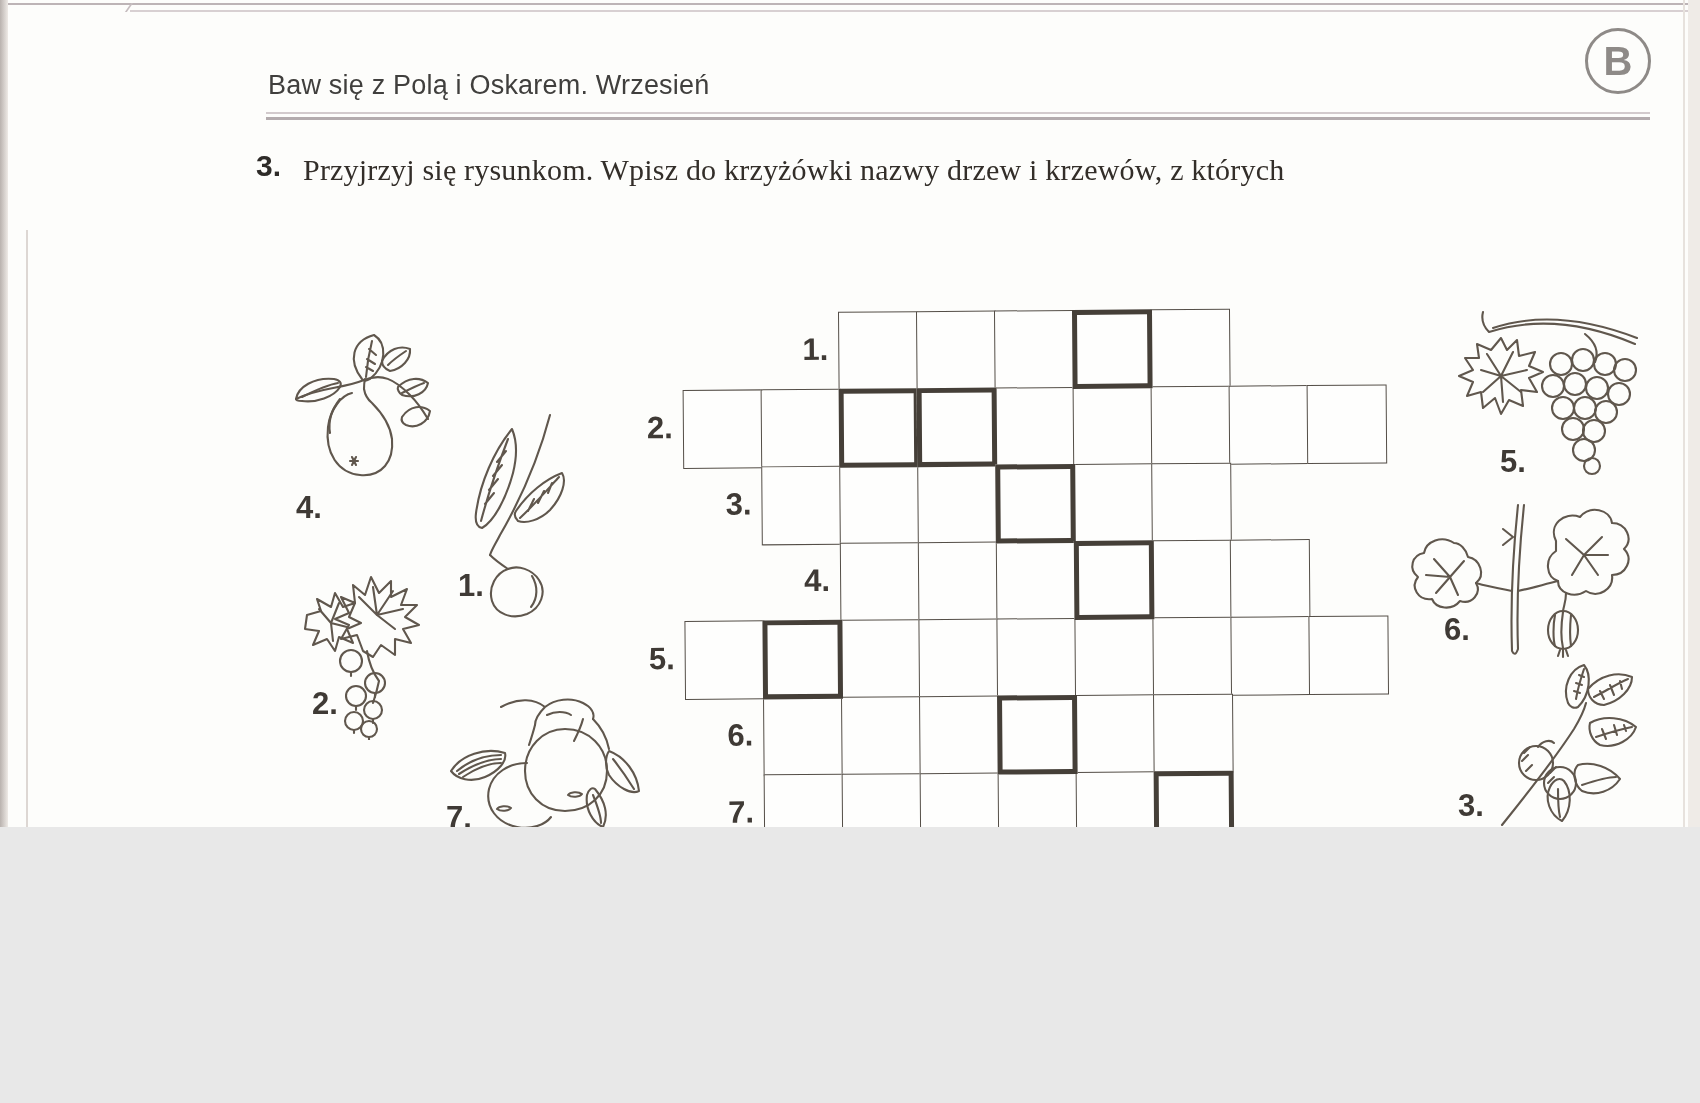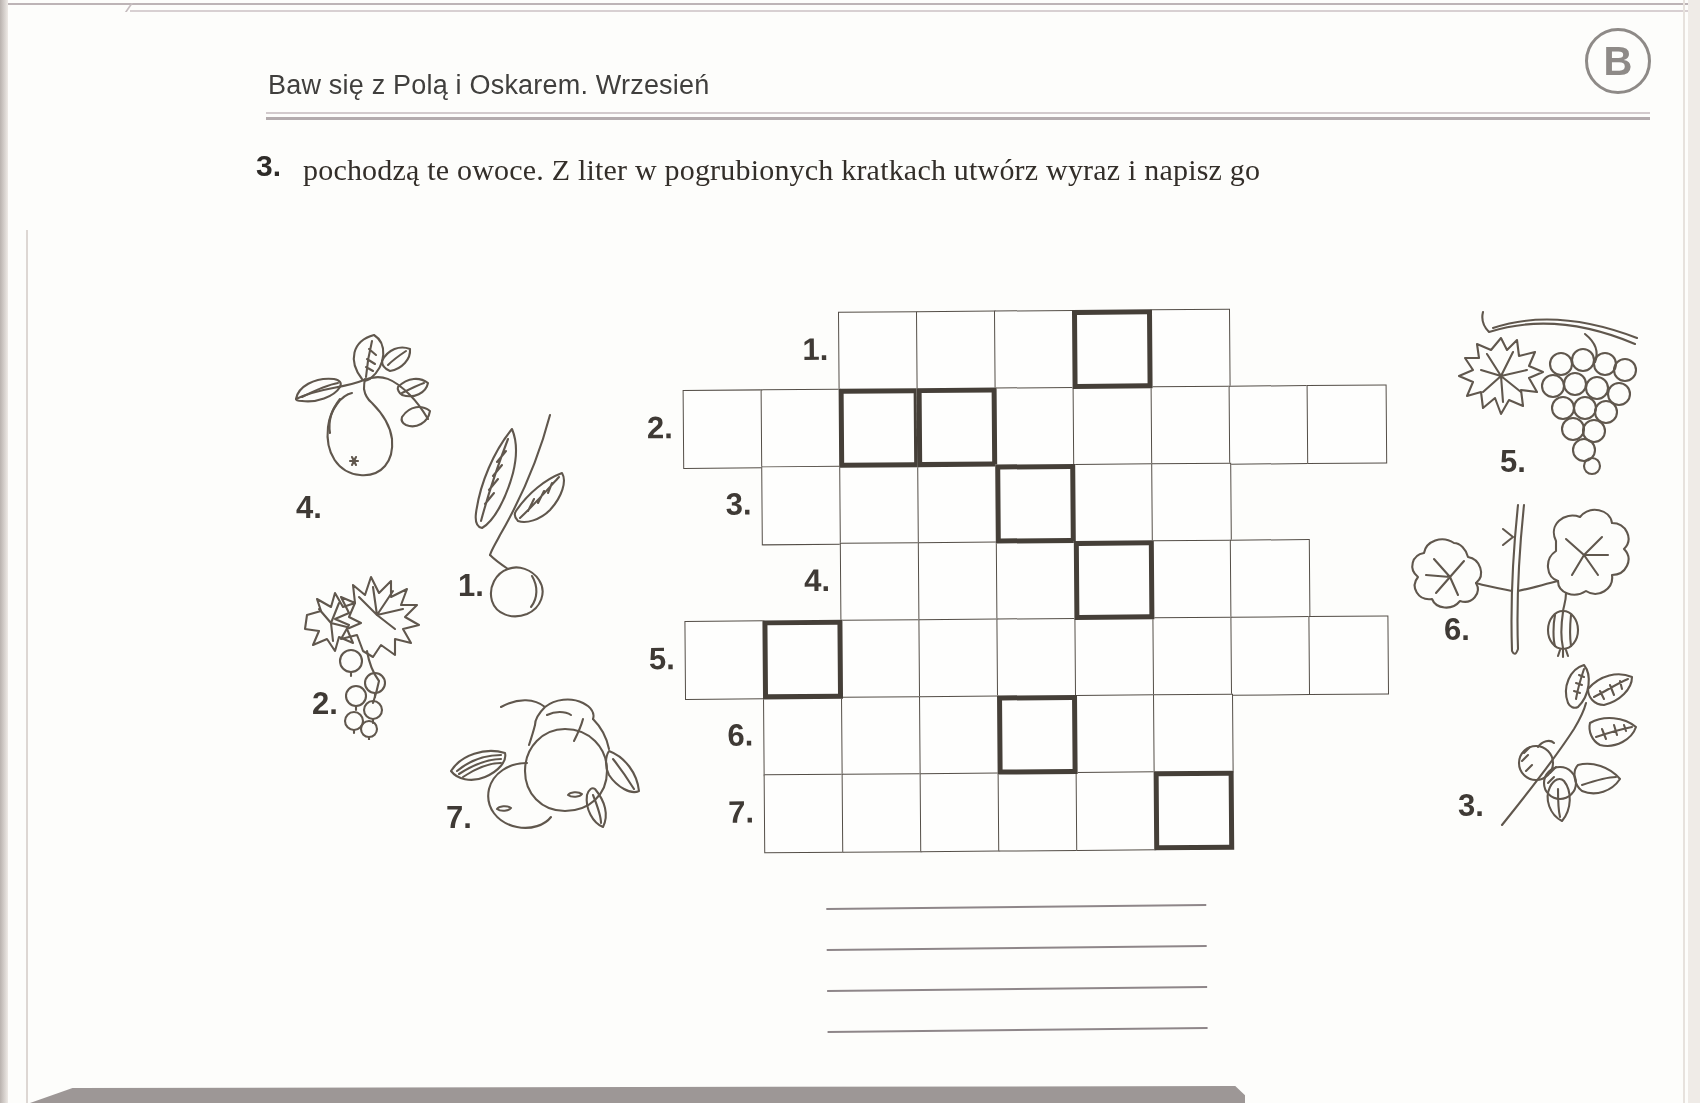--- a/index.html
+++ b/index.html
@@ -1,16 +1,16 @@
 <!DOCTYPE html>
 <html><head>
 <meta charset="utf-8">
 <style>
   html,body{margin:0;padding:0;background:#e8e8e8;}
-  .canvas{position:relative;width:1700px;height:1103px;background:#fdfdfb;overflow:hidden;
+  .canvas{position:relative;width:1700px;height:827px;background:#fdfdfb;overflow:hidden;
           font-family:"Liberation Sans",sans-serif;color:#332e29;}
   
   .edge-top-1{position:absolute;left:0;top:3px;width:1700px;height:2px;background:#bdb4b6;}
   .edge-top-2{position:absolute;left:130px;top:10px;width:1570px;height:2px;background:#d8d0d2;}
   .edge-top-notch{position:absolute;left:128px;top:3px;width:40px;height:9px;
                   border-left:2px solid #c6bdbf;transform:skewX(-35deg);}
   .edge-left-strip{position:absolute;left:0;top:0;width:8px;height:1103px;
                    background:linear-gradient(to right,#b9b2ae,#eeeae6);}
   .edge-left-line{position:absolute;left:26px;top:230px;width:2px;height:873px;background:#ddd7d3;}
   .edge-right-strip{position:absolute;left:1688px;top:0;width:12px;height:1103px;background:#efebe7;}
@@ -64,21 +64,21 @@
 
   <div class="page-title">Baw się z Polą i Oskarem. Wrzesień</div>
   <div class="header-rule">
     <div class="r1"></div>
       <div class="r2"></div>
   </div>
   <div class="badge">B</div>
 
   <div class="task-number">3.</div>
   <div class="task-text">
-    <div>pochodzą te owoce. Z liter w pogrubionych kratkach utwórz wyraz i napisz go</div>
+    <div>Przyjrzyj się rysunkom. Wpisz do krzyżówki nazwy drzew i krzewów, z których</div>
   </div>
 
   <div class="grid" id="grid">
       <div class="row-label" style="left: 98px; top: 20px;">1.</div>
       <div class="cell" style="left: 156px; top: 0px;"></div>
       <div class="cell" style="left: 234px; top: 0px;"></div>
       <div class="cell" style="left: 312px; top: 0px;"></div>
       <div class="cell bold" style="left: 390px; top: 0px;"></div>
       <div class="cell" style="left: 468px; top: 0px;"></div>
       <div class="row-label" style="left: -58px; top: 97px;">2.</div>

